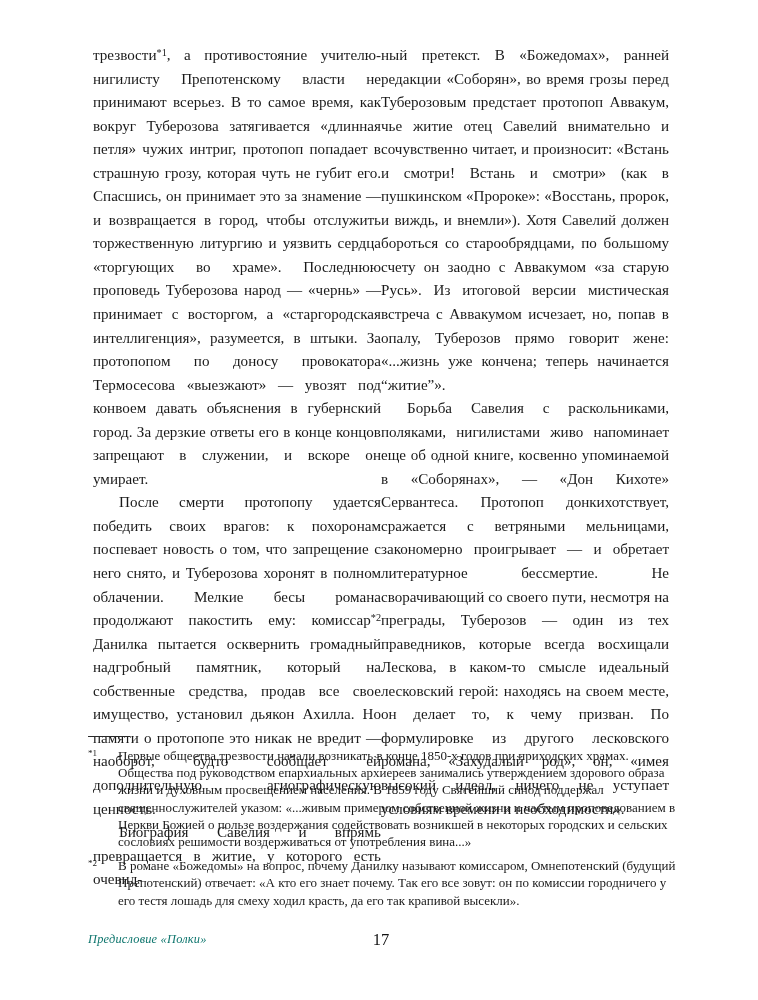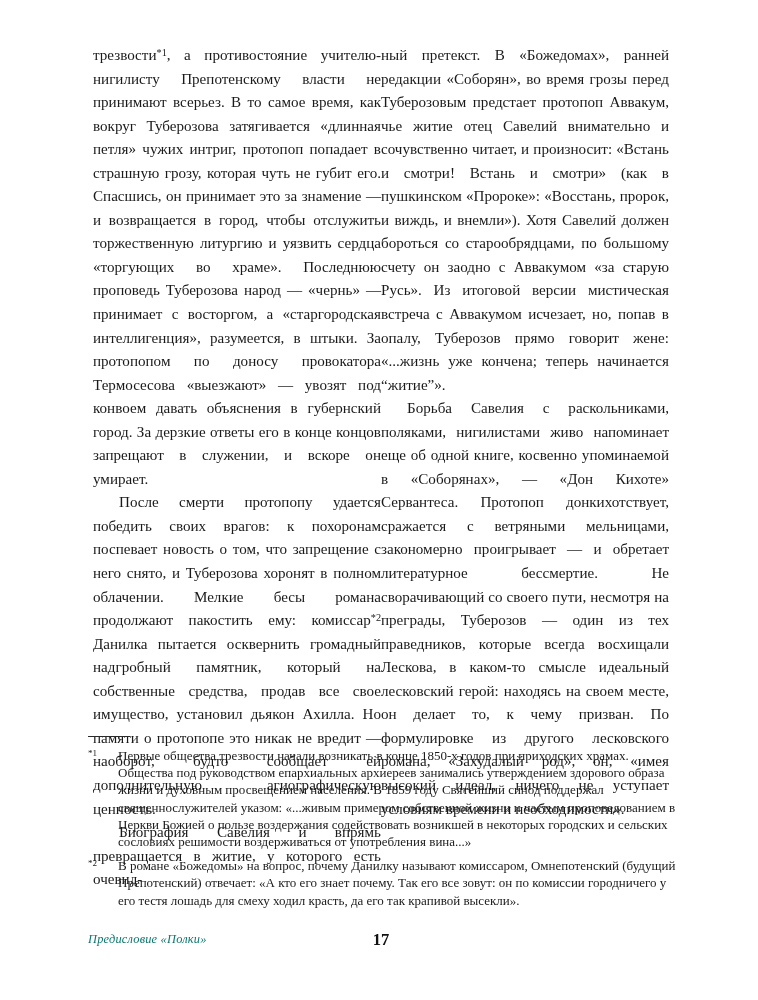--- a/index.html
+++ b/index.html
@@ -112,21 +112,21 @@
     color: #0f766e;
     letter-spacing: 0.2px;
   }
   .footer-page {
     position: absolute;
     left: 0;
     top: -2px;
     width: 586px;
     text-align: center;
     font-size: 16.5px;
-    font-weight: bold;
+    font-weight: normal;
     color: #111111;
   }
 </style>
 </head>
 <body>
 
 <div class="page">
 
   <div class="body-area">
 

